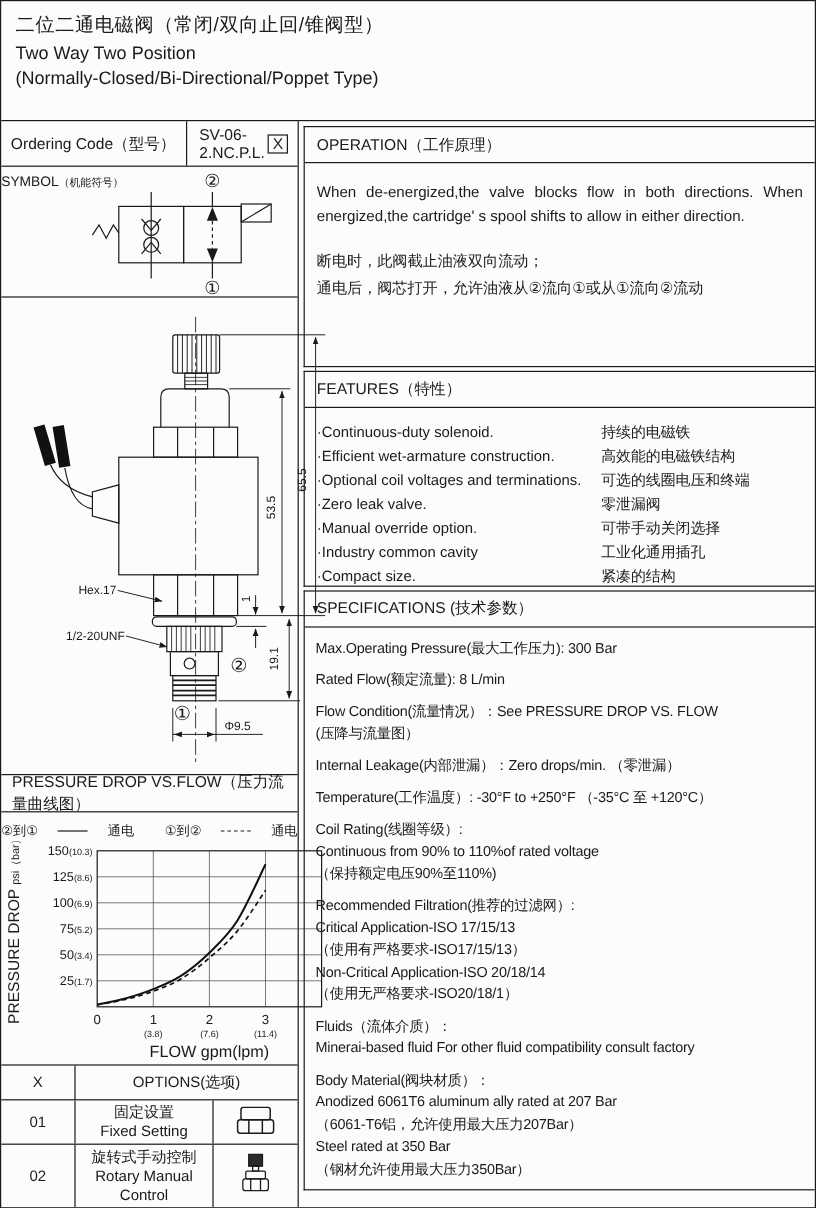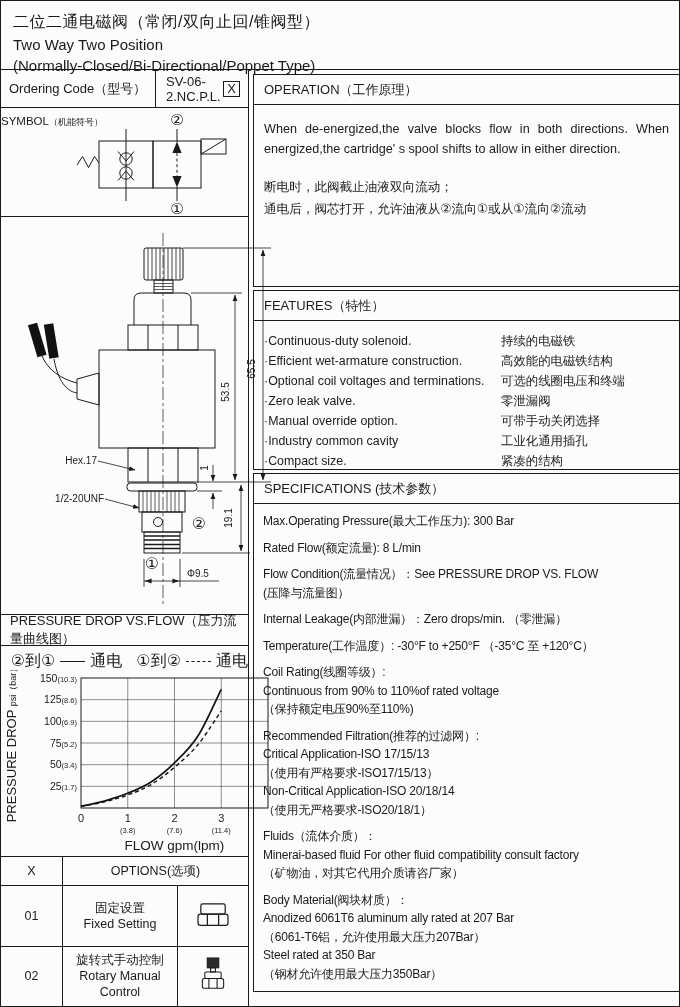--- a/index.html
+++ b/index.html
@@ -1,38 +1,38 @@
 <!DOCTYPE html>
 <html><head>
 <meta charset="utf-8">
 <style>
   *{margin:0;padding:0;box-sizing:border-box}
   body{font-family:"Liberation Sans","DejaVu Sans",sans-serif;color:#1a1a1a;background:#e9e9e7}
   .page{width:680px;height:1007px;background:#fcfcfb;border:1px solid #1a1a1a;display:flex;flex-direction:column;overflow:hidden}
   
-  .title-block{height:69px;border-bottom:1px solid #1a1a1a;padding:9px 12px 0}
+  .title-block{height:100px;border-bottom:1px solid #1a1a1a;padding:9px 12px 0}
   .title-zh{font-size:16px;line-height:24px;letter-spacing:.5px}
   .title-en{font-size:15px;line-height:21px}
   
   .cols{flex:1;display:flex;min-height:0}
   .col-left{width:248px;border-right:1px solid #1a1a1a;display:flex;flex-direction:column}
   .col-right{flex:1;display:flex;flex-direction:column;margin-left:4px;min-width:0}
   
   .ordering{height:38px;border-bottom:1px solid #1a1a1a;display:flex;font-size:13px}
   .ordering .cell{display:flex;align-items:center;padding:0 8px}
   .ordering .cell.label{width:155px;border-right:1px solid #1a1a1a}
   .ordering .cell.code{flex:1;padding-left:10px}
   .code-x{border:1px solid #1a1a1a;padding:0 3px;margin-left:1px;line-height:14px;display:inline-block}
   .symbol-box{height:109px;border-bottom:1px solid #1a1a1a;position:relative}
   .symbol-title{position:absolute;top:7px;left:0;font-size:11.5px}
   .symbol-title .zh{font-size:9px}
   .draw-box{height:398px;border-bottom:1px solid #1a1a1a;position:relative}
   .pdvf-header{height:31px;border-bottom:1px solid #1a1a1a;display:flex;align-items:center;padding:0 9px;font-size:13px}
   .chart-box{height:211px;border-bottom:1px solid #1a1a1a}
-  .chart-legend{height:24px;display:flex;align-items:center;justify-content:flex-end;font-size:16px;padding-top:6px}
+  .chart-legend{height:24px;display:flex;align-items:center;justify-content:space-between;font-size:11px;padding-top:6px}
   .lg-swatch{display:inline-block;width:25px;height:0;border-top:1.6px solid #1a1a1a;margin:0 5px;vertical-align:middle}
   .lg-swatch.dashed{border-top-style:dashed}
   .lg-pre{margin-left:14px}
   .lg-pre:first-child{margin-left:0}
   
   .options{flex:1;display:flex;flex-direction:column;font-size:12.5px}
   .opt-head{height:29px;border-bottom:1px solid #1a1a1a;display:flex}
   .opt-head .hx{width:62px;border-right:1px solid #1a1a1a;display:flex;align-items:center;justify-content:center}
   .opt-head .ho{flex:1;display:flex;align-items:center;justify-content:center}
   .opt-row{flex:1;display:flex;border-bottom:1px solid #1a1a1a}
@@ -354,21 +354,20 @@
             <div class="spec-p">
               <div class="spec-line">Recommended Filtration(推荐的过滤网）:</div>
               <div class="spec-line">Critical Application-ISO 17/15/13</div>
               <div class="spec-line">（使用有严格要求-ISO17/15/13）</div>
               <div class="spec-line">Non-Critical Application-ISO 20/18/14</div>
               <div class="spec-line">（使用无严格要求-ISO20/18/1）</div>
             </div>
             <div class="spec-p">
               <div class="spec-line">Fluids（流体介质）：</div>
               <div class="spec-line">Minerai-based fluid For other  fluid compatibility consult  factory</div>
-              <div class="spec-line">（矿物油，对其它代用介质请咨厂家）</div>
             </div>
             <div class="spec-p">
               <div class="spec-line">Body Material(阀块材质）：</div>
               <div class="spec-line">Anodized 6061T6 aluminum ally rated at 207 Bar</div>
               <div class="spec-line">（6061-T6铝，允许使用最大压力207Bar）</div>
               <div class="spec-line">Steel rated at 350 Bar</div>
               <div class="spec-line">（钢材允许使用最大压力350Bar）</div>
             </div>
           </div>
       </section>

